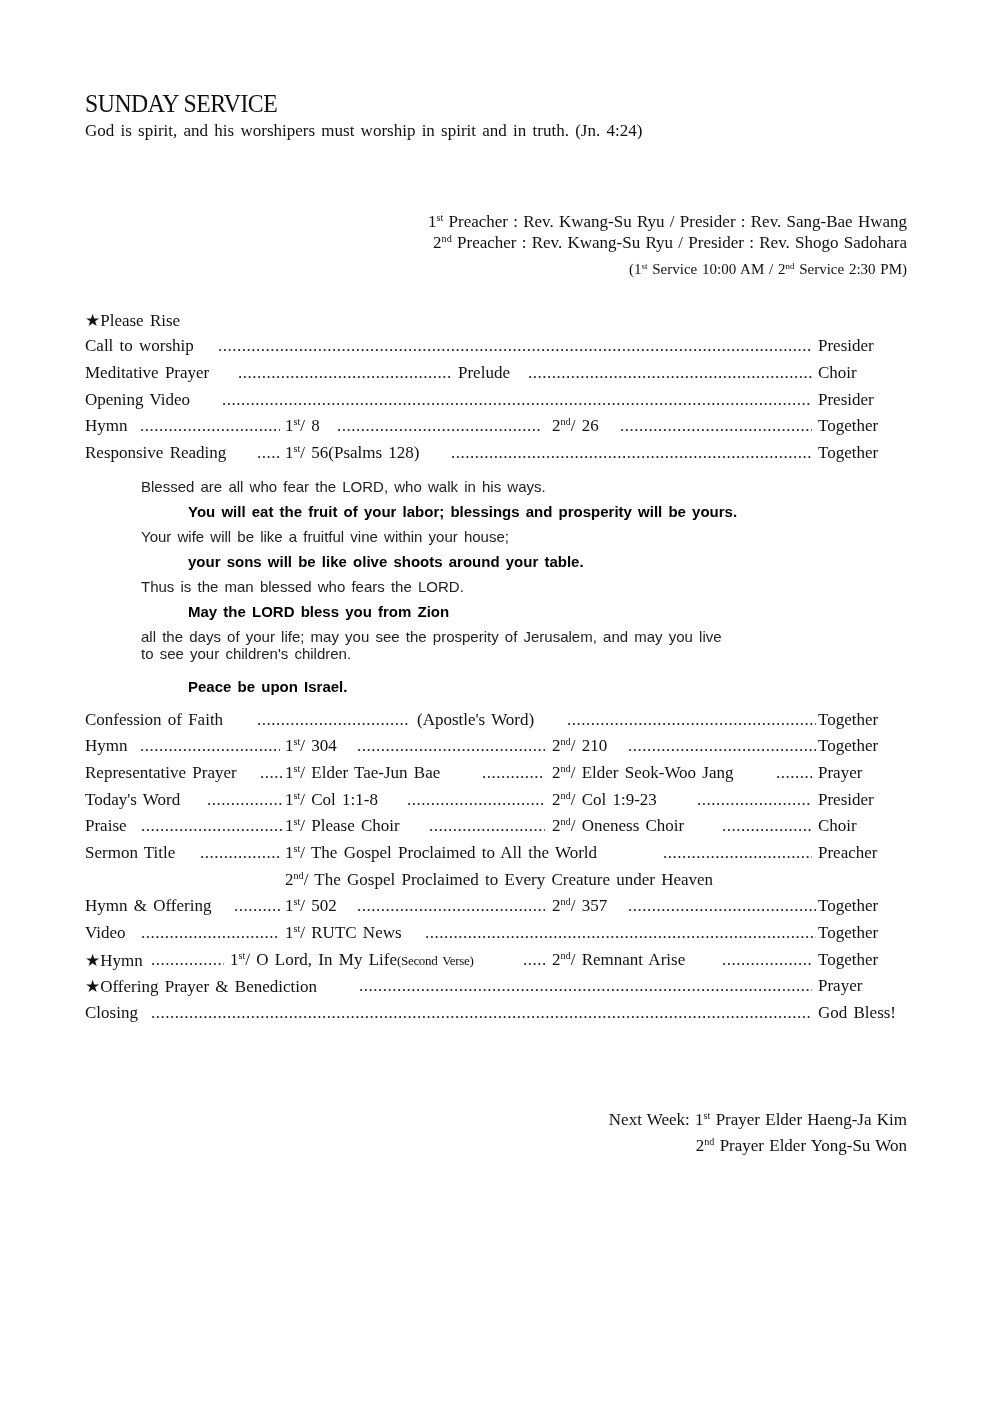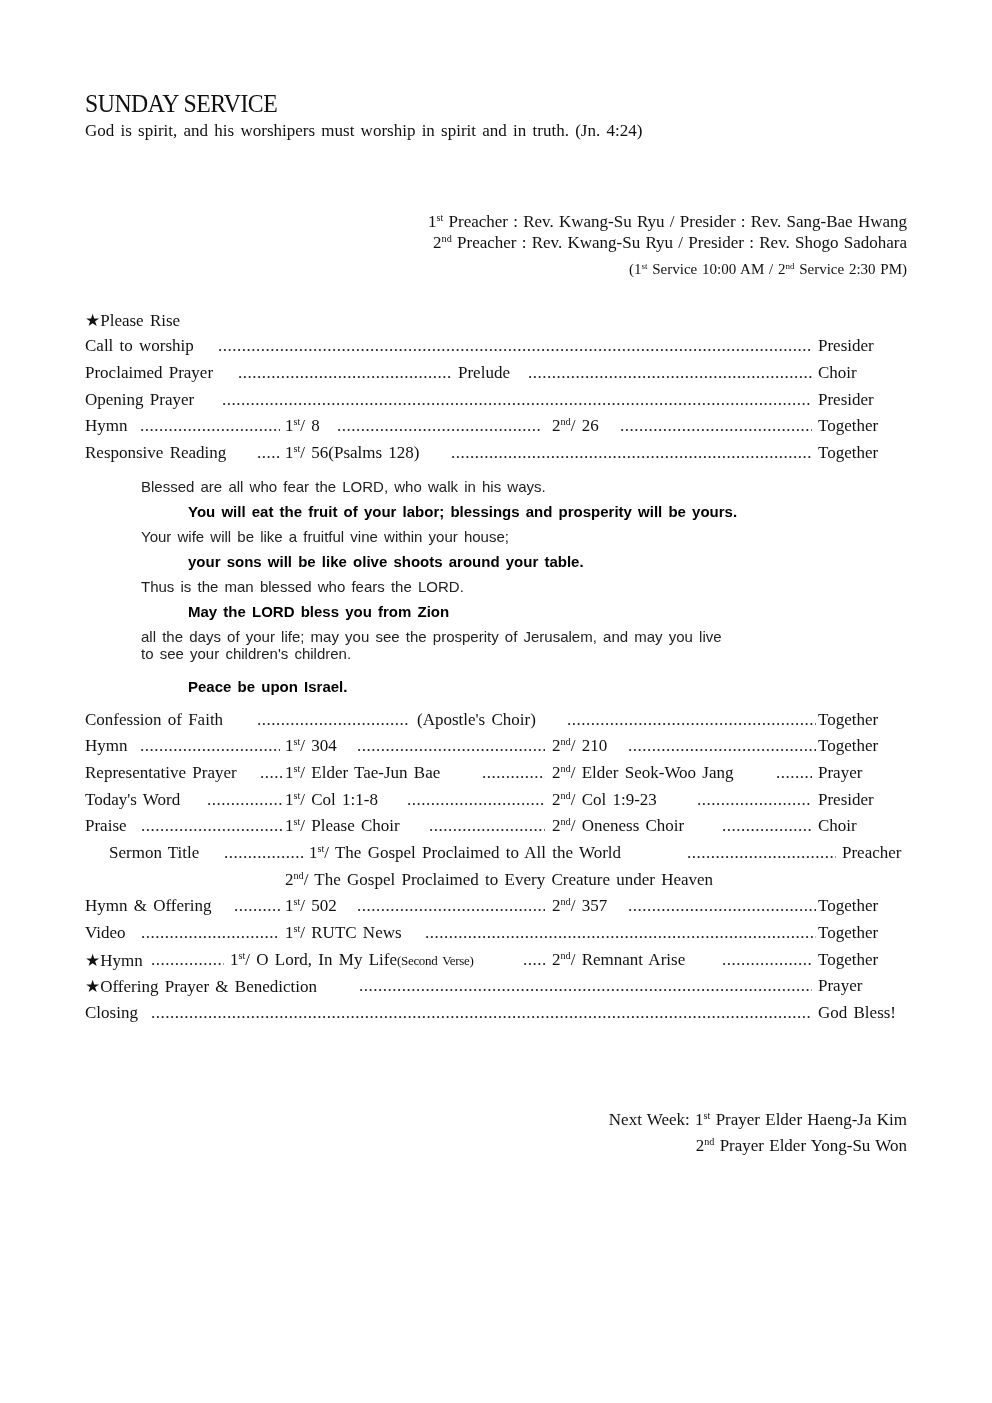--- a/index.html
+++ b/index.html
@@ -31,29 +31,29 @@
   <span style="left:0;">★Please Rise</span>
 </div>
 
 <div class="row" style="top:336px;">
   <span style="left:0;">Call to worship</span>
   <span class="dots" style="left:133px; width:594px;">......................................................................................................................................................................................................................</span>
   <span style="left:733px;">Presider</span>
 </div>
 
 <div class="row" style="top:363px;">
-  <span style="left:0;">Proclaimed Prayer</span>
+  <span style="left:0;">Meditative Prayer</span>
   <span class="dots" style="left:153px; width:214px;">......................................................................................................................................................................................................................</span>
   <span style="left:373px;">Prelude</span>
   <span class="dots" style="left:443px; width:284px;">......................................................................................................................................................................................................................</span>
   <span style="left:733px;">Choir</span>
 </div>
 
 <div class="row" style="top:390px;">
-  <span style="left:0;">Opening Prayer</span>
+  <span style="left:0;">Opening Video</span>
   <span class="dots" style="left:137px; width:590px;">......................................................................................................................................................................................................................</span>
   <span style="left:733px;">Presider</span>
 </div>
 
 <div class="row" style="top:416px;">
   <span style="left:0;">Hymn</span>
   <span class="dots" style="left:55px; width:140px;">......................................................................................................................................................................................................................</span>
   <span style="left:200px;text-align:right;"><span style="position:static">1</span><sup>st</sup><span style="position:static">/ </span><span style="position:static">8</span></span>
   <span class="dots" style="left:252px; width:205px;">......................................................................................................................................................................................................................</span>
   <span style="left:467px;"><span style="position:static">2</span><sup>nd</sup><span style="position:static">/ </span><span style="position:static">26</span></span>
@@ -75,21 +75,21 @@
 <div class="reading people" style="top:553px;">your sons will be like olive shoots around your table.</div>
 <div class="reading leader" style="top:578px;">Thus is the man blessed who fears the LORD.</div>
 <div class="reading people" style="top:603px;">May the LORD bless you from Zion</div>
 <div class="reading leader" style="top:628px;">all the days of your life; may you see the prosperity of Jerusalem, and may you live</div>
 <div class="reading leader" style="top:645px;">to see your children's children.</div>
 <div class="reading people" style="top:678px;">Peace be upon Israel.</div>
 
 <div class="row" style="top:710px;">
   <span style="left:0;">Confession of Faith</span>
   <span class="dots" style="left:172px; width:152px;">......................................................................................................................................................................................................................</span>
-  <span style="left:332px;">(Apostle's Choir)</span>
+  <span style="left:332px;">(Apostle's Word)</span>
   <span class="dots" style="left:482px; width:249px;">......................................................................................................................................................................................................................</span>
   <span style="left:733px;">Together</span>
 </div>
 
 <div class="row" style="top:736px;">
   <span style="left:0;">Hymn</span>
   <span class="dots" style="left:55px; width:140px;">......................................................................................................................................................................................................................</span>
   <span style="left:200px;"><span style="position:static">1</span><sup>st</sup><span style="position:static">/ </span><span style="position:static">304</span></span>
   <span class="dots" style="left:272px; width:188px;">......................................................................................................................................................................................................................</span>
   <span style="left:467px;"><span style="position:static">2</span><sup>nd</sup><span style="position:static">/ </span><span style="position:static">210</span></span>
@@ -120,21 +120,21 @@
 <div class="row" style="top:816px;">
   <span style="left:0;">Praise</span>
   <span class="dots" style="left:56px; width:141px;">......................................................................................................................................................................................................................</span>
   <span style="left:200px;"><span style="position:static">1</span><sup>st</sup><span style="position:static">/ </span><span style="position:static">Please Choir</span></span>
   <span class="dots" style="left:344px; width:116px;">......................................................................................................................................................................................................................</span>
   <span style="left:467px;"><span style="position:static">2</span><sup>nd</sup><span style="position:static">/ </span><span style="position:static">Oneness Choir</span></span>
   <span class="dots" style="left:637px; width:90px;">......................................................................................................................................................................................................................</span>
   <span style="left:733px;">Choir</span>
 </div>
 
-<div class="row" style="top:843px;margin-left:24px;">
+<div class="row" style="top:843px;">
   <span style="left:0;">Sermon Title</span>
   <span class="dots" style="left:115px; width:82px;">......................................................................................................................................................................................................................</span>
   <span style="left:200px;"><span style="position:static">1</span><sup>st</sup><span style="position:static">/ </span><span style="position:static">The Gospel Proclaimed to All the World</span></span>
   <span class="dots" style="left:578px; width:149px;">......................................................................................................................................................................................................................</span>
   <span style="left:733px;">Preacher</span>
 </div>
 
 <div class="row" style="top:870px;">
   <span style="left:200px;"><span style="position:static">2</span><sup>nd</sup><span style="position:static">/ </span><span style="position:static">The Gospel Proclaimed to Every Creature under Heaven</span></span>
 </div>

